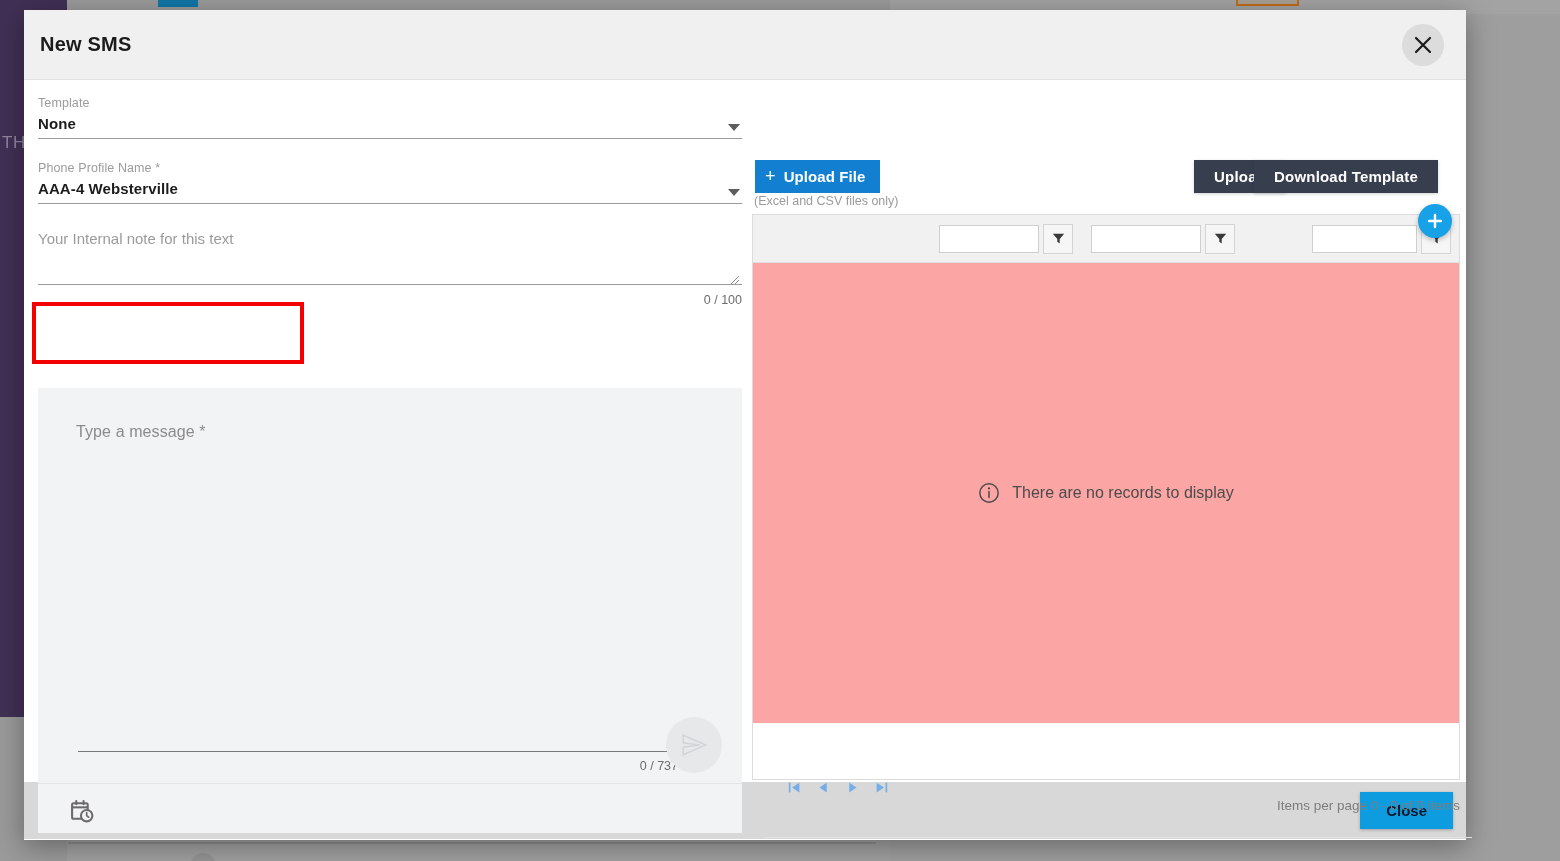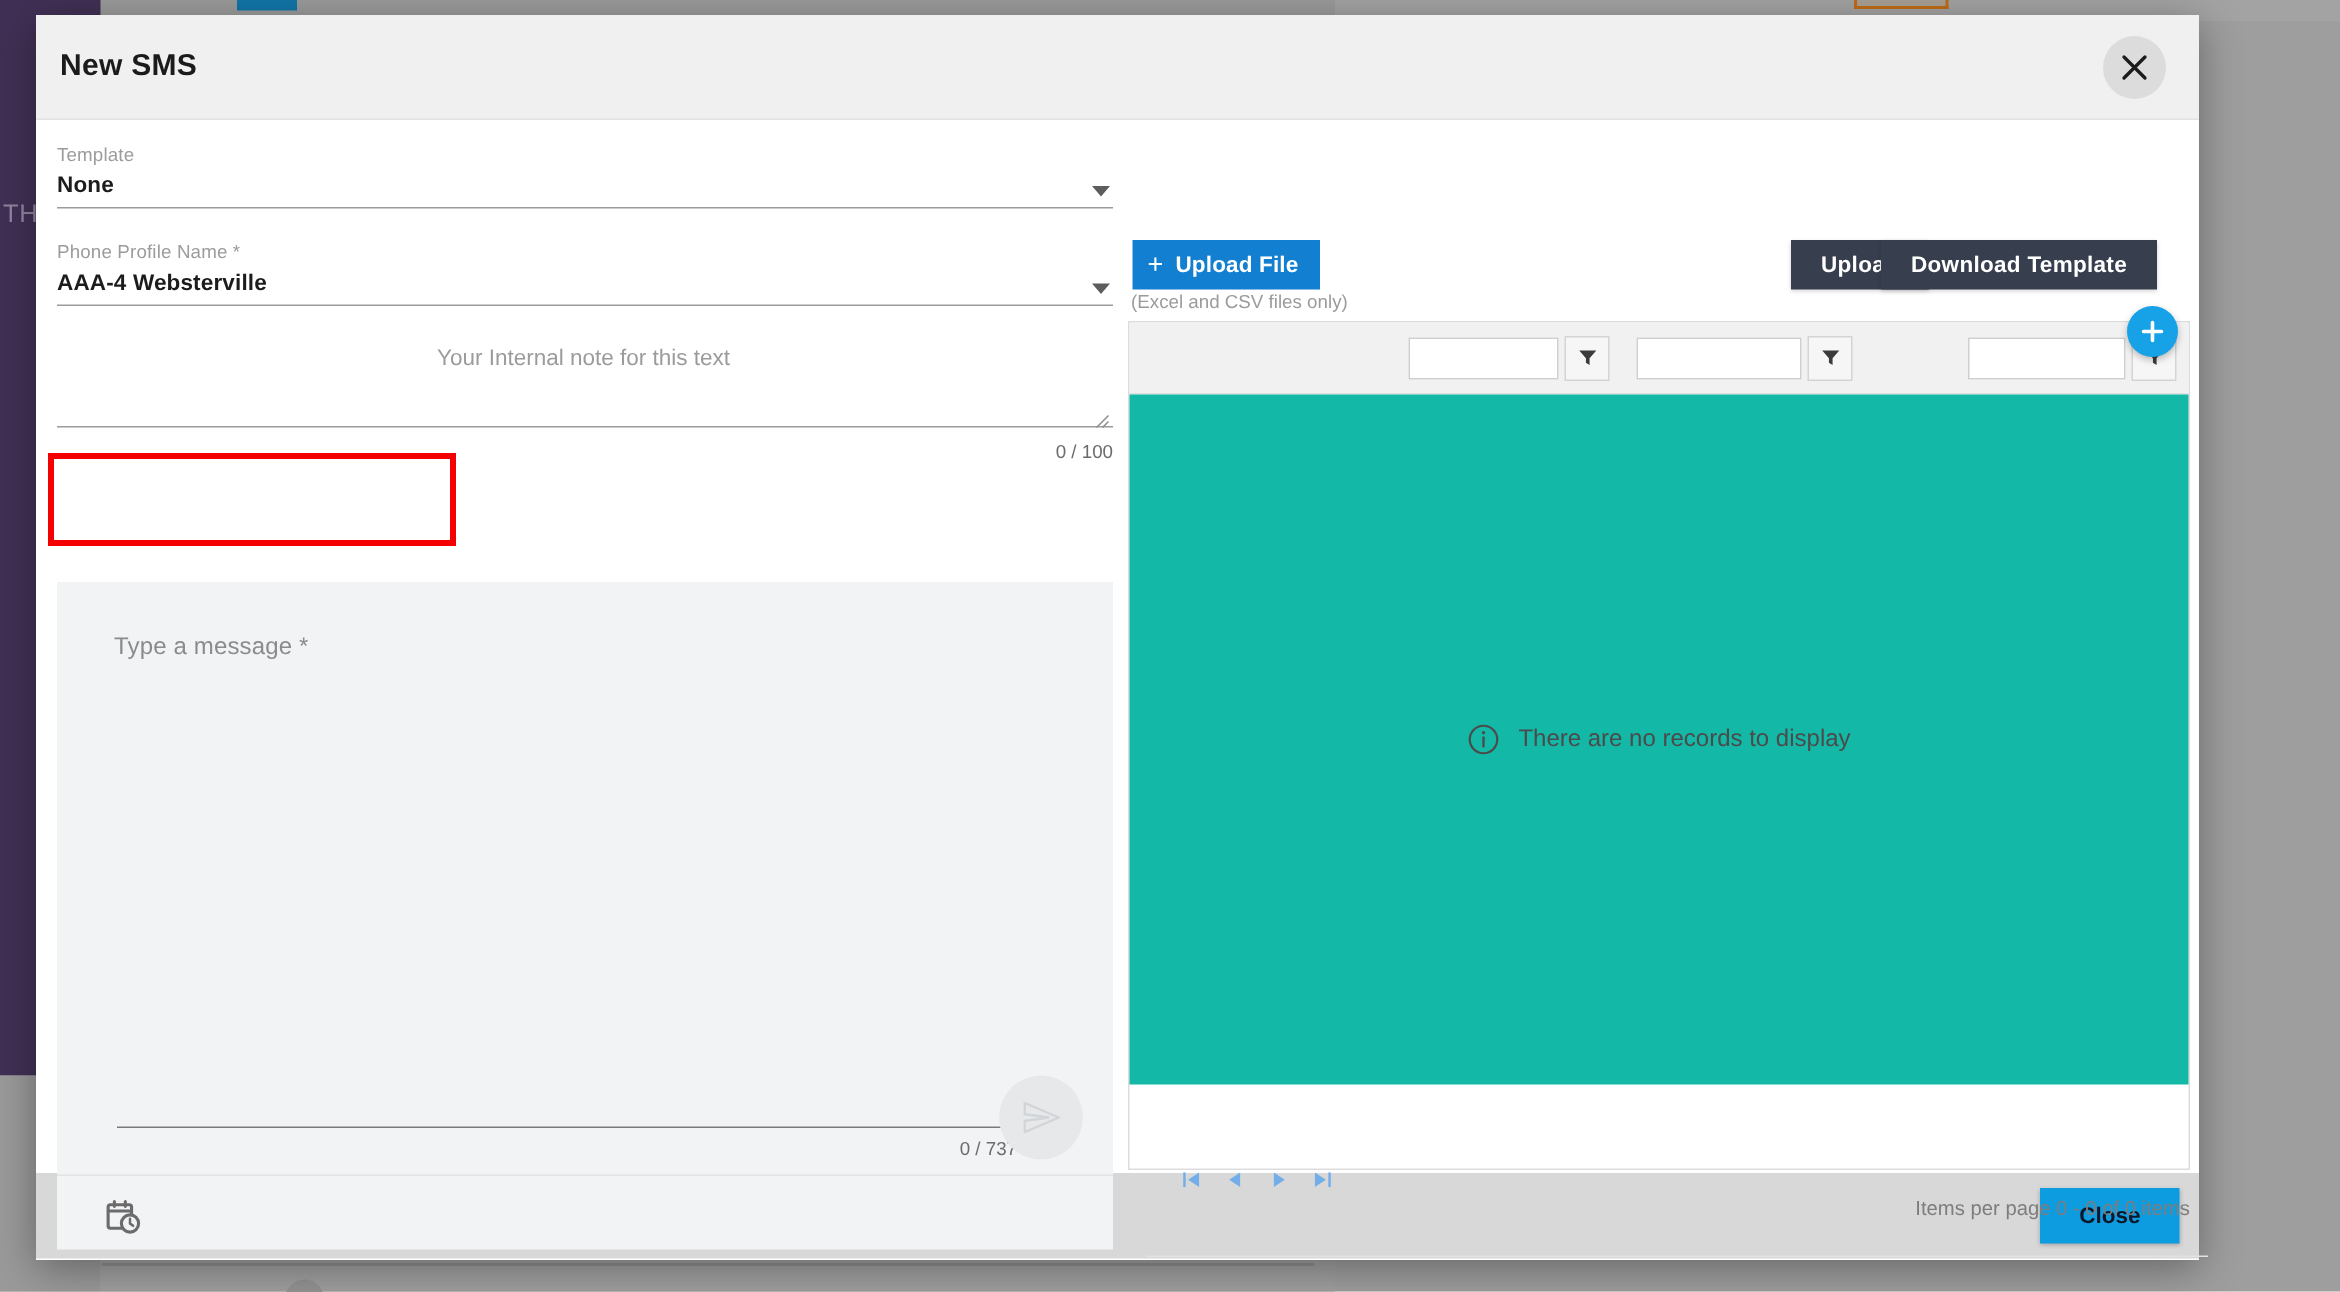--- a/index.html
+++ b/index.html
@@ -132,21 +132,20 @@
 
   
   .note-wrap { position: relative; width: 704px; }
   .note-box {
     width: 704px; height: 63px;
     border: none; border-bottom: 1px solid #9b9b9b;
     background: transparent; resize: none; outline: none;
     font-family: "Liberation Sans", sans-serif;
     font-size: 15px; color: #444;
     padding: 8px 2px 0 0;
-    text-align: center;
   }
   .note-box::placeholder { color: #9b9b9b; }
   .resize-grip {
     position: absolute; right: 2px; bottom: 4px;
     width: 10px; height: 10px; pointer-events: none;
   }
   .counter {
     text-align: right; width: 704px;
     font-size: 12.5px; color: #6c6c6c; padding-top: 4px;
   }
@@ -269,21 +268,21 @@
     font-family: "Liberation Sans", sans-serif; font-size: 13px;
     padding: 0 6px; outline: none;
   }
   .filter-btn {
     width: 30px; height: 30px; background: #f6f6f6;
     border: 1px solid #d4d4d4; cursor: pointer;
     display: flex; align-items: center; justify-content: center;
   }
   .grid-body {
     height: 460px; display: flex; align-items: center; justify-content: center;
-    background: #14b8a6;
+    background: #fca5a5;
   }
   .no-records {
     display: flex; align-items: center; gap: 12px;
     font-size: 16px; color: #4b4b4b;
   }
 
   .pager {
     position: absolute; left: 14px; top: 700px;
     width: 708px; height: 58px;
     border-bottom: 1px solid #e2e2e2;

